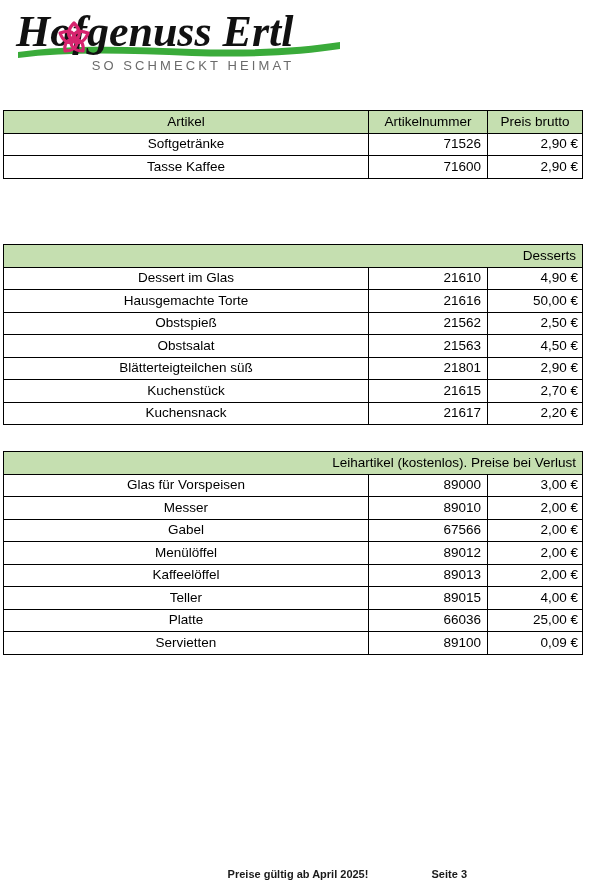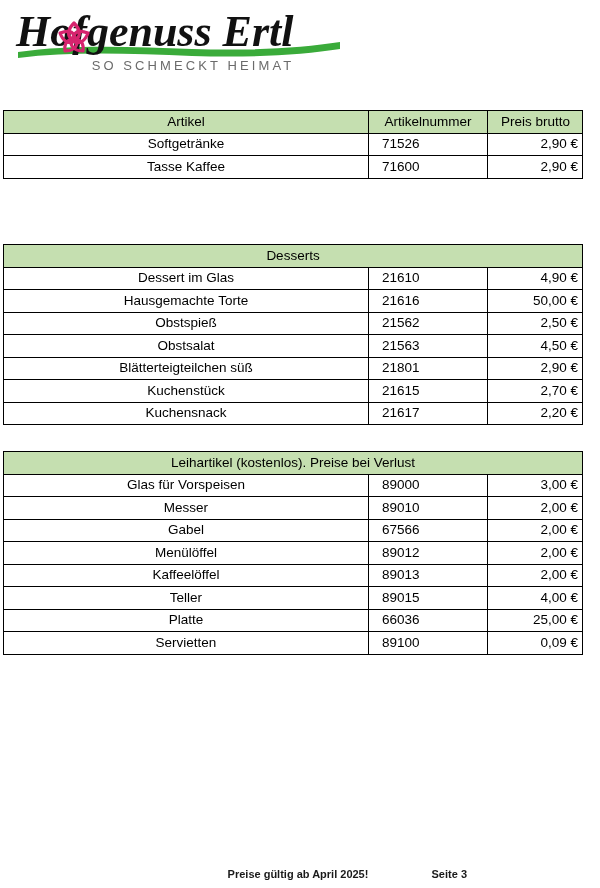--- a/index.html
+++ b/index.html
@@ -49,43 +49,43 @@
     width: 579px;
     border-collapse: collapse;
     table-layout: fixed;
     font-size: 13.5px;
     color: #000000;
   }
   .price-table td,
   .price-table th {
     border: 1.4px solid #000000;
     height: 21.5px;
-    padding: 0 13px;
+    padding: 0 6px;
     font-weight: normal;
     line-height: 1.05;
     overflow: hidden;
     white-space: nowrap;
   }
   col.c-name  { width: 365px; }
   col.c-num   { width: 119px; }
   col.c-price { width: 95px; }
 
   .hdr-cell {
     background: #c5dfb0;
     height: 30px;
     text-align: center;
     vertical-align: middle;
   }
   .section-cell {
     background: #c5dfb0;
     height: 21.5px;
-    text-align: center;
+    text-align: right;
     vertical-align: middle;
   }
-  td.num   { text-align: left; }
+  td.num   { text-align: right; }
   td.price { text-align: right; padding-right: 4px; }
   td.name  { text-align: center; }
 
   
   .footer {
     position: absolute;
     left: 0;
     top: 868px;
     width: 485px;
     height: 20px;

